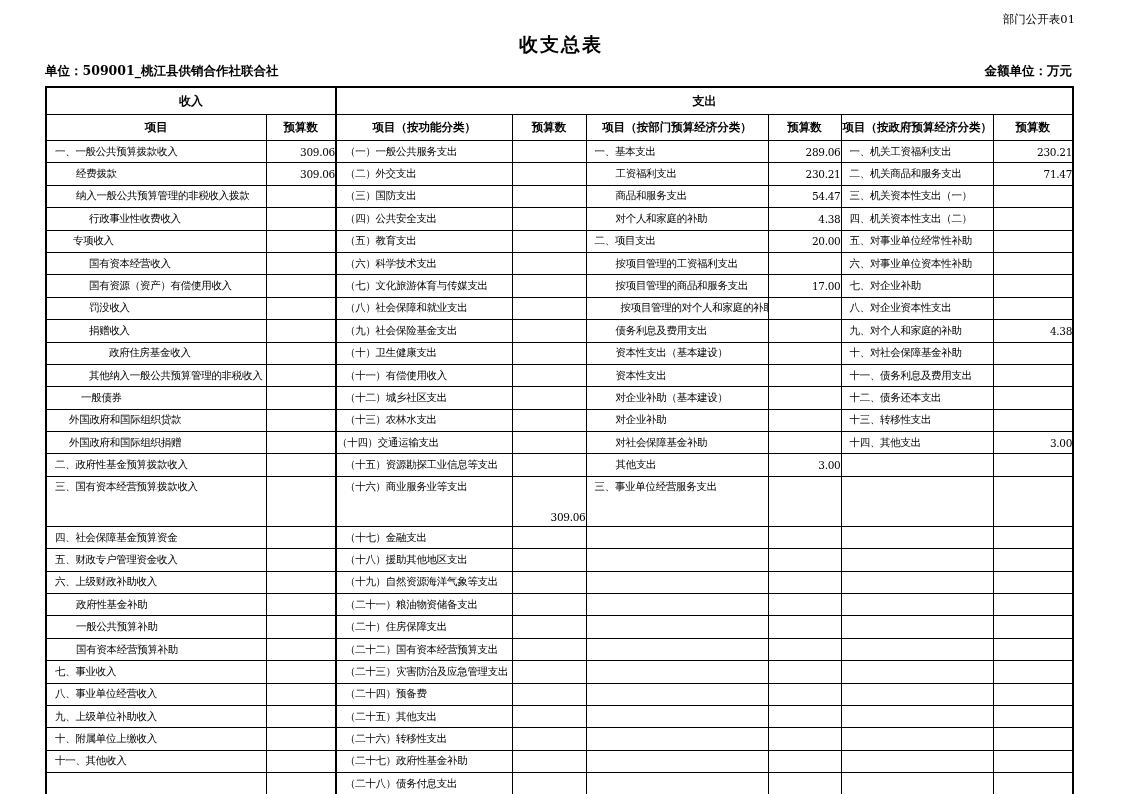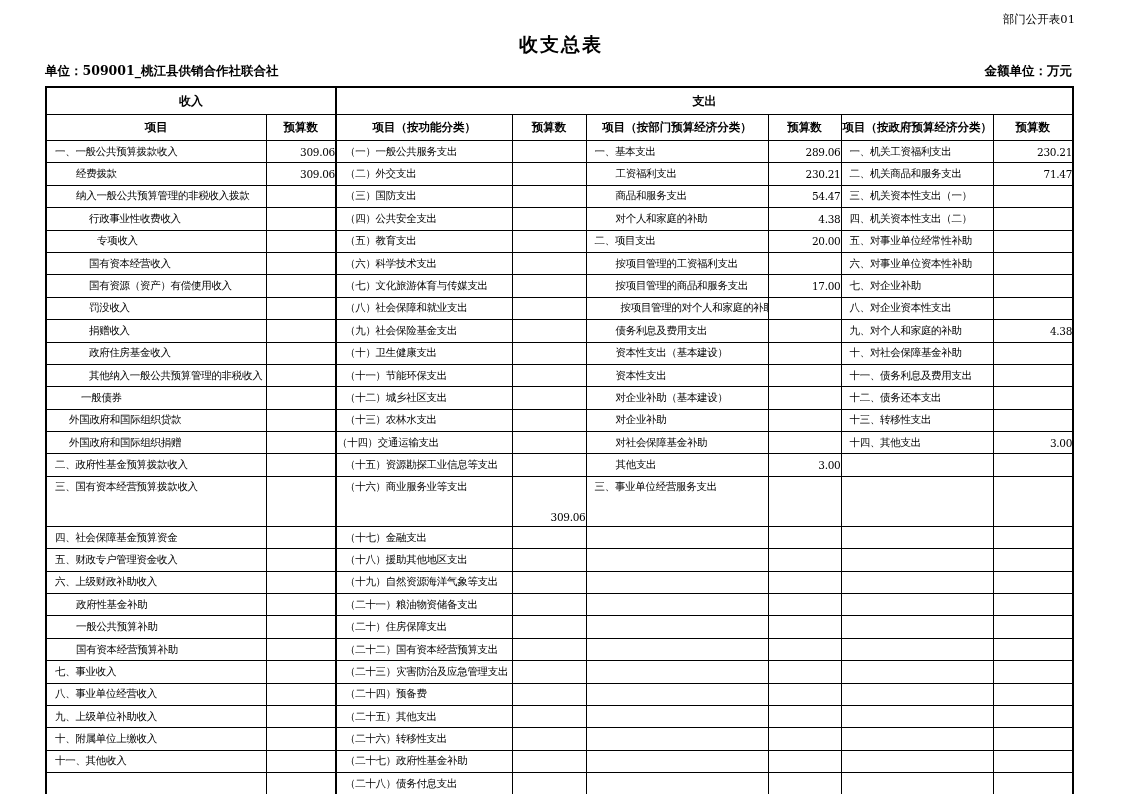--- a/index.html
+++ b/index.html
@@ -125,21 +125,21 @@
           <td class="lab" style="padding-left: 42px;">行政事业性收费收入</td>
           <td class="val"></td>
           <td class="lab secl" style="padding-left: 8px;">（四）公共安全支出</td>
           <td class="val"></td>
           <td class="lab" style="padding-left: 29px;">对个人和家庭的补助</td>
           <td class="val">4.38</td>
           <td class="lab" style="padding-left: 8px;">四、机关资本性支出（二）</td>
           <td class="val"></td>
         </tr>
         <tr>
-          <td class="lab" style="padding-left: 50px;">专项收入</td>
+          <td class="lab" style="padding-left: 26px;">专项收入</td>
           <td class="val"></td>
           <td class="lab secl" style="padding-left: 8px;">（五）教育支出</td>
           <td class="val"></td>
           <td class="lab bold" style="padding-left: 8px;">二、项目支出</td>
           <td class="val bold">20.00</td>
           <td class="lab" style="padding-left: 8px;">五、对事业单位经常性补助</td>
           <td class="val"></td>
         </tr>
         <tr>
           <td class="lab" style="padding-left: 42px;">国有资本经营收入</td>
@@ -175,33 +175,33 @@
           <td class="lab" style="padding-left: 42px;">捐赠收入</td>
           <td class="val"></td>
           <td class="lab secl" style="padding-left: 8px;">（九）社会保险基金支出</td>
           <td class="val"></td>
           <td class="lab" style="padding-left: 29px;">债务利息及费用支出</td>
           <td class="val"></td>
           <td class="lab" style="padding-left: 8px;">九、对个人和家庭的补助</td>
           <td class="val">4.38</td>
         </tr>
         <tr>
-          <td class="lab" style="padding-left: 42px;">政府住房基金收入</td>
+          <td class="lab" style="padding-left: 62px;">政府住房基金收入</td>
           <td class="val"></td>
           <td class="lab secl" style="padding-left: 8px;">（十）卫生健康支出</td>
           <td class="val"></td>
           <td class="lab" style="padding-left: 29px;">资本性支出（基本建设）</td>
           <td class="val"></td>
           <td class="lab" style="padding-left: 8px;">十、对社会保障基金补助</td>
           <td class="val"></td>
         </tr>
         <tr>
           <td class="lab" style="padding-left: 42px;">其他纳入一般公共预算管理的非税收入</td>
           <td class="val"></td>
-          <td class="lab secl" style="padding-left: 8px;">（十一）节能环保支出</td>
+          <td class="lab secl" style="padding-left: 8px;">（十一）有偿使用收入</td>
           <td class="val"></td>
           <td class="lab" style="padding-left: 29px;">资本性支出</td>
           <td class="val"></td>
           <td class="lab" style="padding-left: 8px;">十一、债务利息及费用支出</td>
           <td class="val"></td>
         </tr>
         <tr>
           <td class="lab" style="padding-left: 34px;">一般债券</td>
           <td class="val"></td>
           <td class="lab secl" style="padding-left: 8px;">（十二）城乡社区支出</td>

